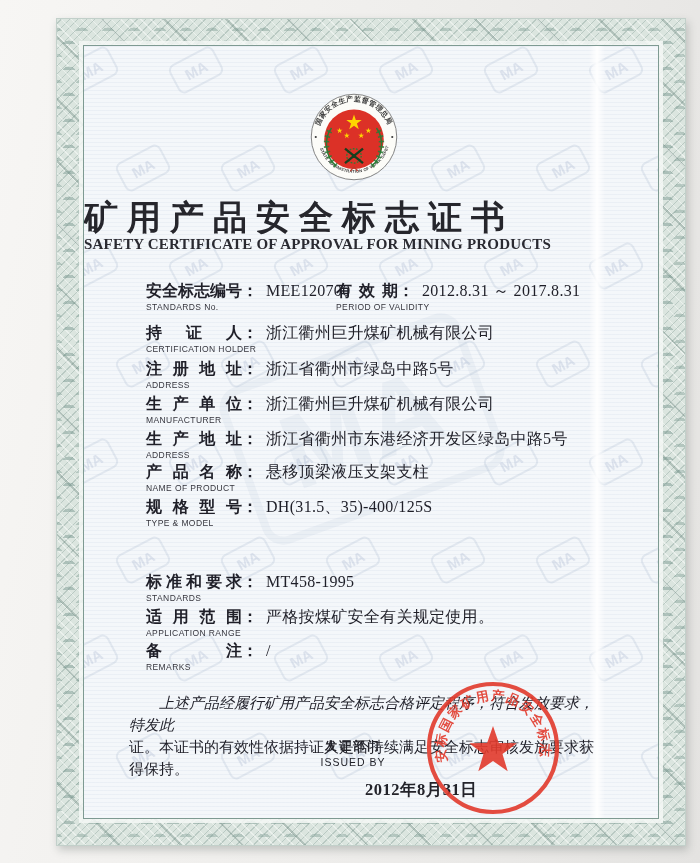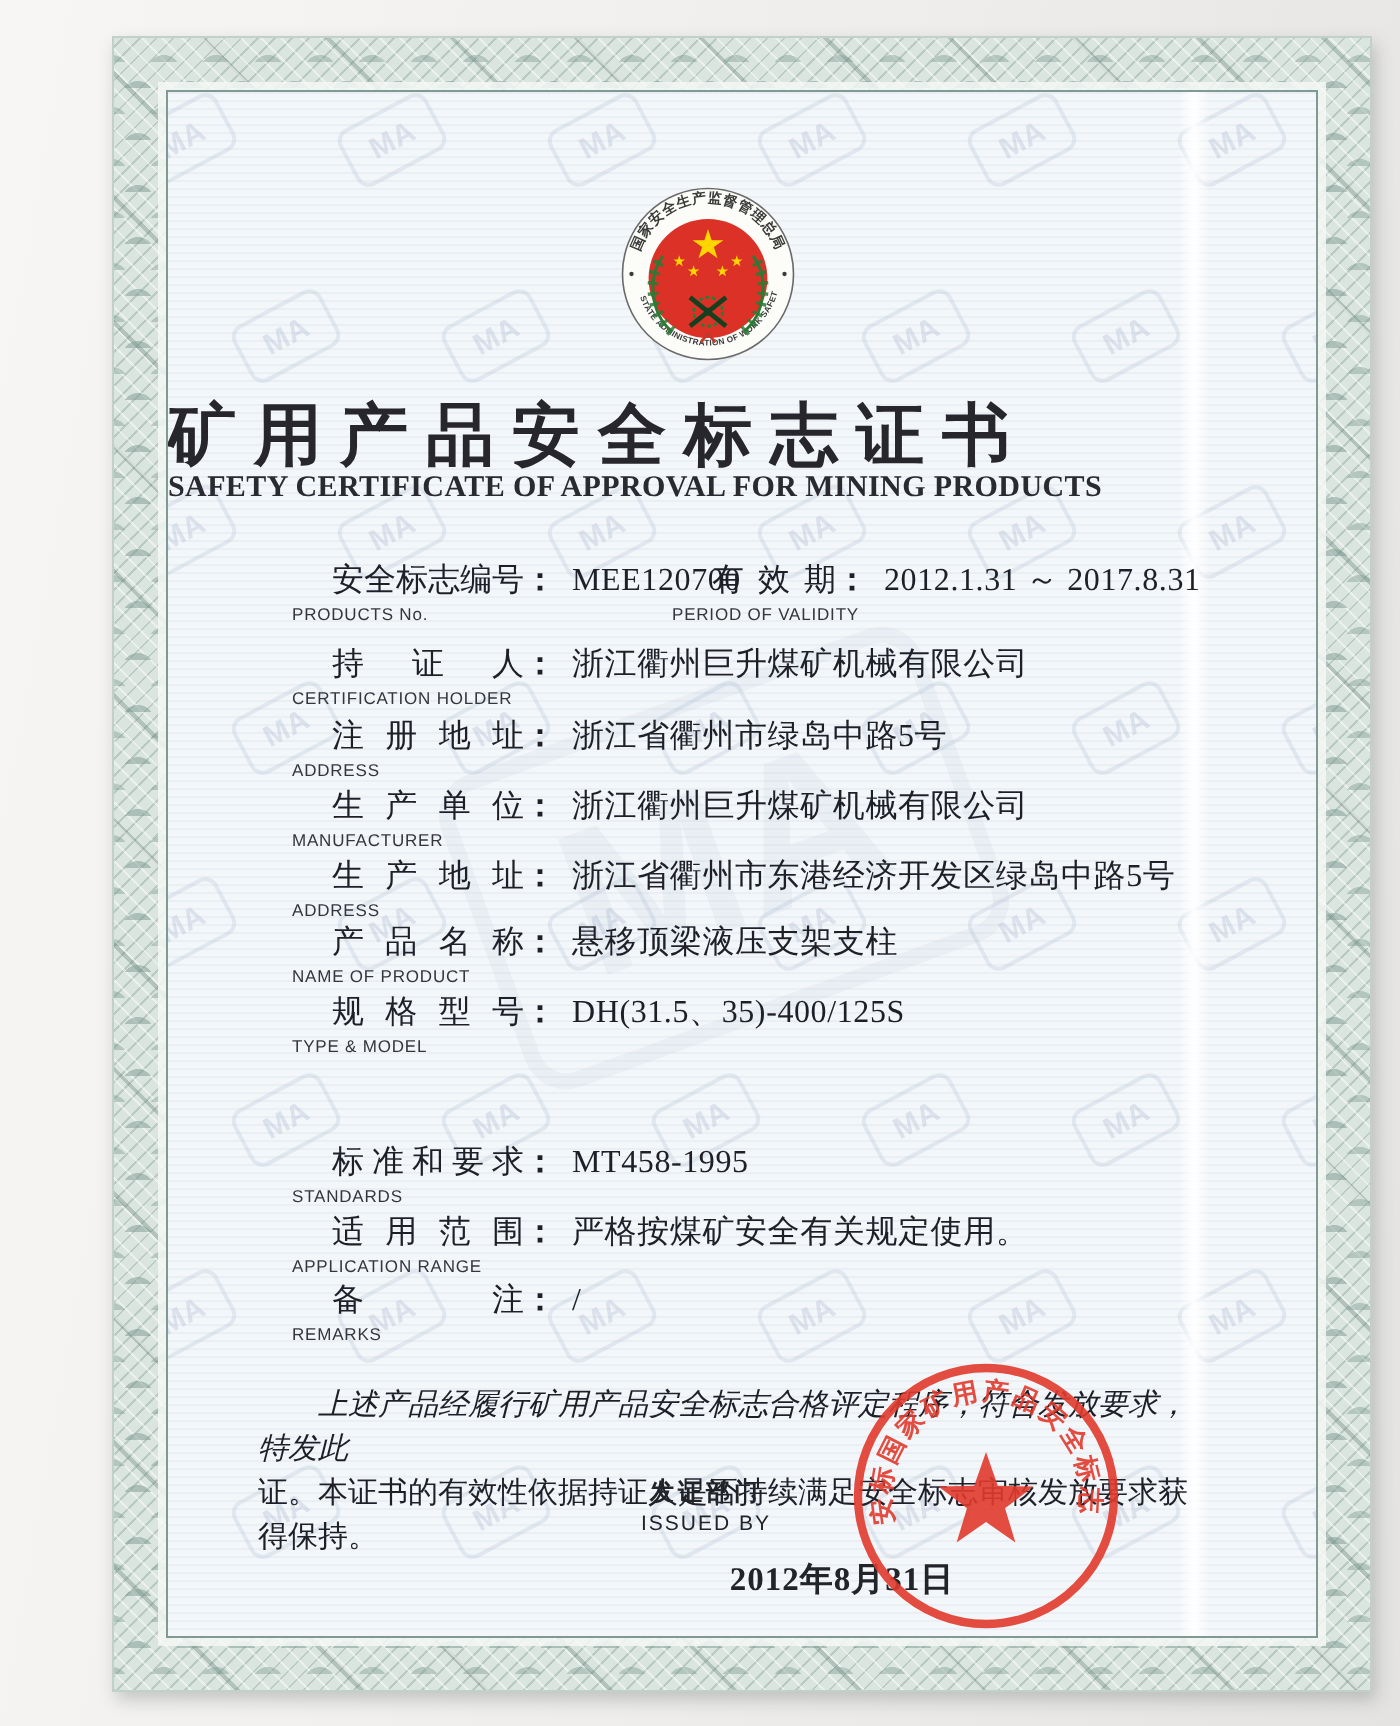--- a/index.html
+++ b/index.html
@@ -52,21 +52,21 @@
     font-weight:bold; font-size:105px; color:rgba(165,180,205,.12);
   }
   
   .emblem{position:absolute; left:216px; top:37px; width:108px; height:108px;}
   .center-col{position:absolute; left:0; width:534px; text-align:left;}
   .title{top:149px; font-size:34px; font-weight:bold; letter-spacing:9px; color:#26262c; white-space:nowrap;}
   .subtitle{top:190px; font-size:15px; font-weight:bold; letter-spacing:.2px; color:#2a2a31; white-space:nowrap;}
   
   .row{position:absolute; left:62px; white-space:nowrap;}
   .cn{font-size:16px; line-height:20px; color:#1f1f28;}
-  .lab{display:inline-block; width:96px; text-align:justify; text-align-last:justify; font-weight:400;margin-left:20px;}
+  .lab{display:inline-block; width:96px; text-align:justify; text-align-last:justify; font-weight:700;}
   .lab.narrow{width:62px;}
   .colon{font-weight:600;}
   .val{padding-left:8px; letter-spacing:.3px;}
   .en{font-family:"Liberation Sans","DejaVu Sans",sans-serif; font-size:8.5px; letter-spacing:.4px;
       color:#35353d; line-height:11px; margin-top:1px;}
   .col-b{position:absolute; left:190px; top:0; white-space:nowrap;}
   
   .statement{position:absolute; left:45px; top:646px; width:472px; font-size:15px; line-height:22px; color:#1f1f28;}
   .statement .l1{text-indent:2em;font-style:italic;}
   .issued{position:absolute; left:199px; top:692px; width:140px; text-align:center;}
@@ -166,24 +166,24 @@
         <circle cx="60" cy="81" r="2.2" fill="#163f1f"></circle>
         <path d="M56 98 L60 93 L64 98" stroke="#c03a2c" stroke-width="1.5" fill="none"></path>
       </svg>
 
       <div class="center-col title">矿用产品安全标志证书</div>
       <div class="center-col subtitle">SAFETY CERTIFICATE OF APPROVAL FOR MINING PRODUCTS</div>
 
       <div class="row" style="top:235px">
         <div style="display:inline-block">
           <div class="cn"><span class="lab">安全标志编号</span><span class="colon">：</span><span class="val">MEE120700</span></div>
-          <div class="en">PRODUCTS No.</div>
+          <div class="en">STANDARDS No.</div>
         </div>
         <div class="col-b">
-          <div class="cn"><span class="lab narrow">有效期</span><span class="colon">：</span><span class="val">2012.1.31 ～ 2017.8.31</span></div>
+          <div class="cn"><span class="lab narrow">有效期</span><span class="colon">：</span><span class="val">2012.8.31 ～ 2017.8.31</span></div>
           <div class="en">PERIOD OF VALIDITY</div>
         </div>
       </div>
 
       <div class="row" style="top:277px">
         <div class="cn"><span class="lab">持证人</span><span class="colon">：</span><span class="val">浙江衢州巨升煤矿机械有限公司</span></div>
         <div class="en">CERTIFICATION HOLDER</div>
       </div>
 
       <div class="row" style="top:313px">

